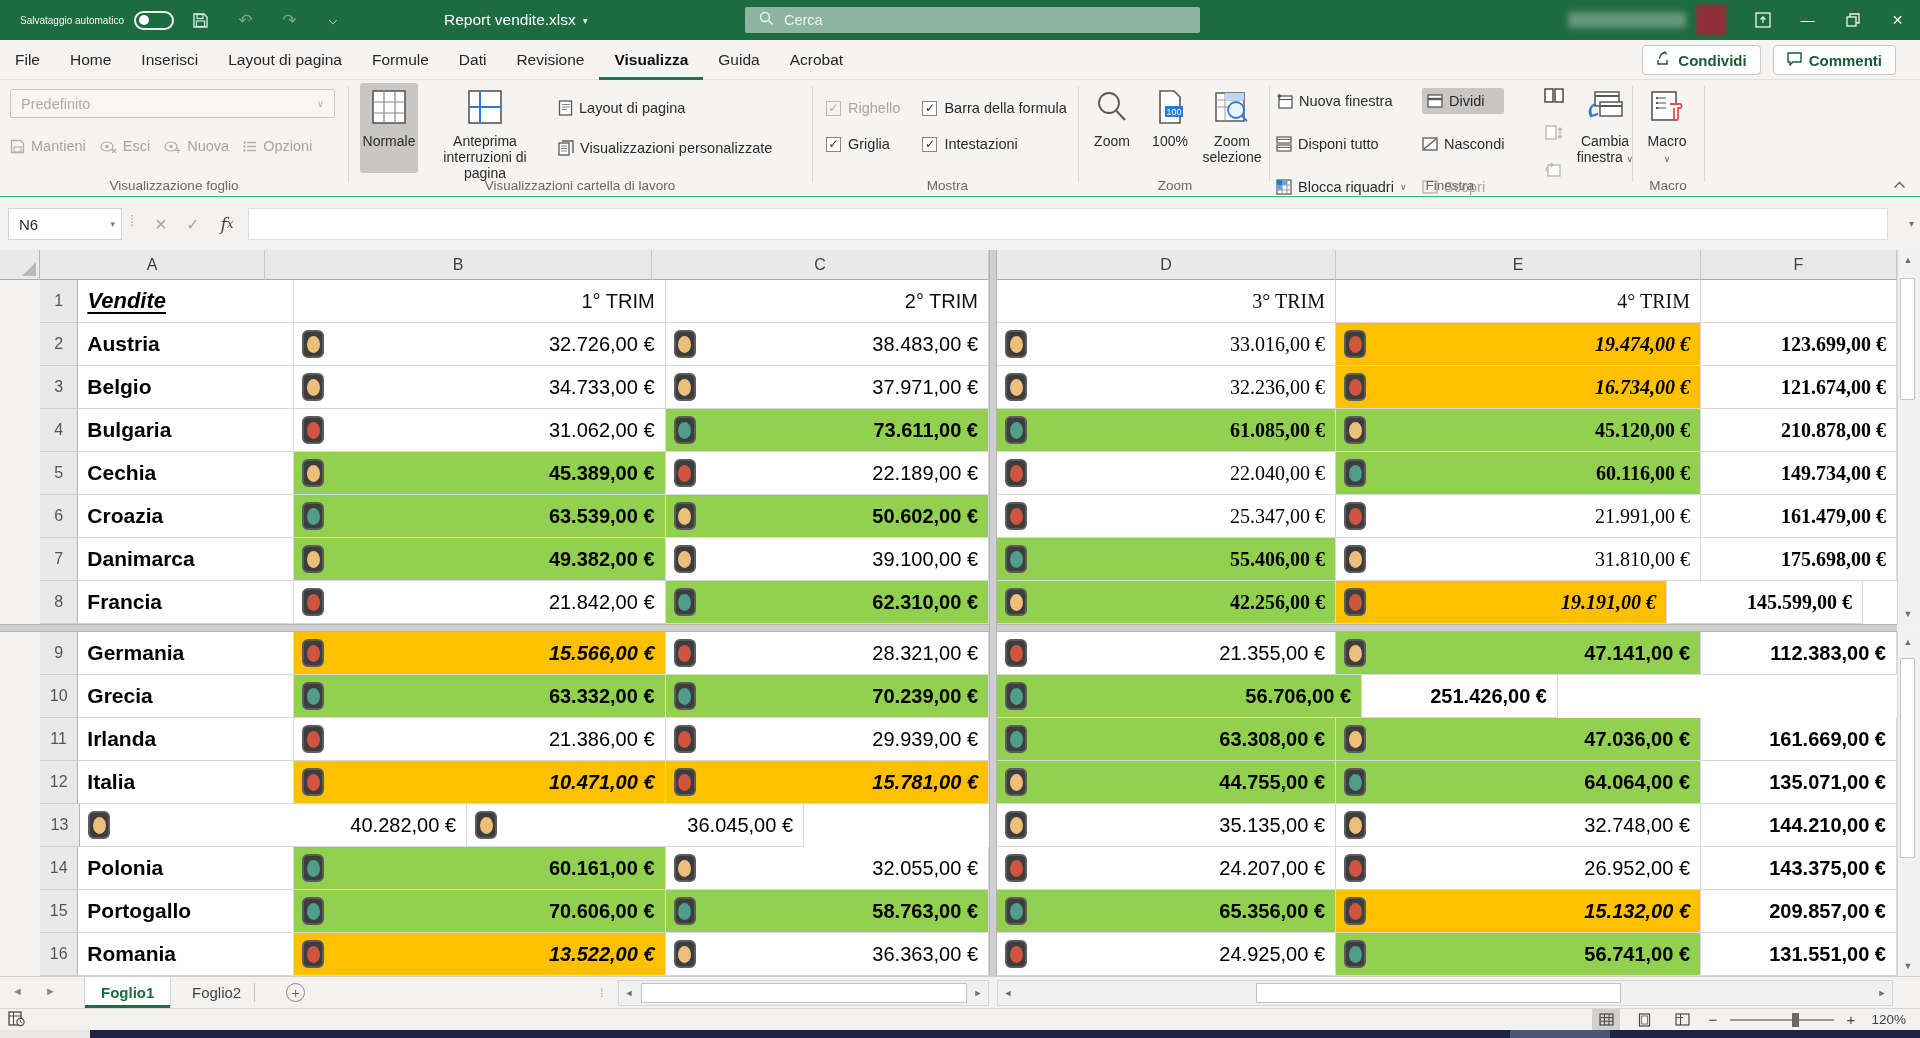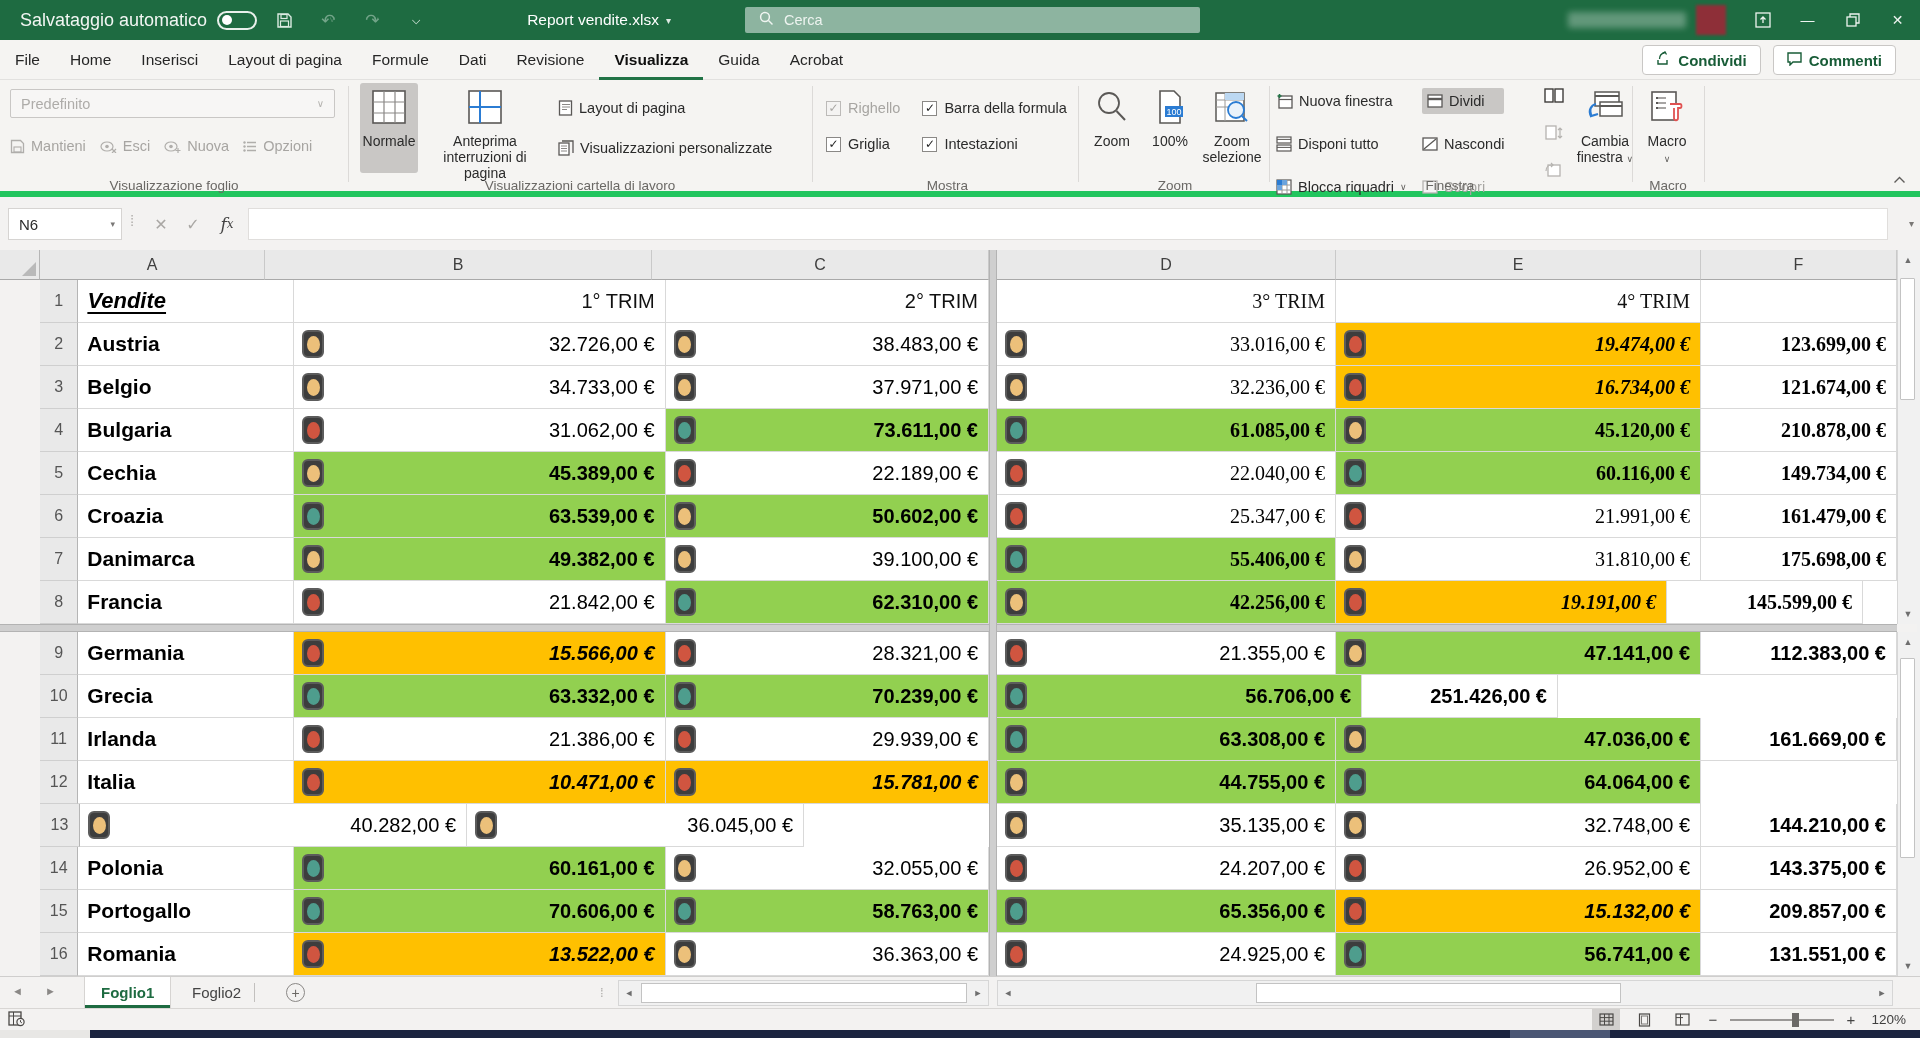--- a/index.html
+++ b/index.html
@@ -2,21 +2,21 @@
 <html style="--titlebar-green: #1E6B41; --accent-green: #217346; --green-fill: #92D050; --orange-fill: #FFC000; --icon-red: #D05540; --icon-yellow: #ECC07A; --icon-green: #4E9D8D;"><head>
 <meta charset="utf-8">
 <style>
   * { box-sizing: border-box; margin: 0; padding: 0; }
   html,body { width:1920px; height:1038px; overflow:hidden; }
   body { font-family:"Liberation Sans","DejaVu Sans",sans-serif; background:#f3f2f1; position:relative; }
 
   
   #titlebar { position:absolute; left:0; top:0; width:1920px; height:40px; background:var(--titlebar-green); color:#fff; display:flex; align-items:center; }
   .tb-left { display:flex; align-items:center; gap:10px; padding-left:20px; }
-  .autosave-label { font-size:18px; color:#f2f6f3; }
+  .autosave-label { font-size:10px; color:#f2f6f3; }
   .toggle { width:40px; height:19px; border:2px solid #e9f0eb; border-radius:10px; position:relative; }
   .toggle .knob { position:absolute; left:3px; top:2.5px; width:10px; height:10px; border-radius:50%; background:#fff; }
   .tb-icon { width:34px; height:28px; display:flex; align-items:center; justify-content:center; color:#dcebe2; font-size:17px; }
   .tb-icon.dim { opacity:.45; }
   .tiny-carets { font-size:9px; color:#cfe0d6; opacity:.7; margin-left:-6px; }
   .filename { font-size:15.5px; color:#ffffff; margin-left:94px; display:flex; align-items:center; gap:7px; }
   .filename .caret { font-size:10px; opacity:.85; }
   #searchbox { position:absolute; left:745px; top:7px; width:455px; height:26px; background:#8db4a0; border-radius:2px; display:flex; align-items:center; padding-left:14px; gap:10px; }
   #searchbox input { background:transparent; border:none; outline:none; color:#f3f7f4; font-size:14.5px; width:360px; font-family:inherit; }
   #searchbox input::placeholder { color:#eef4f0; }
@@ -26,21 +26,21 @@
   .winbtn { width:45px; height:40px; display:flex; align-items:center; justify-content:center; color:#eef4f0; font-size:14px; }
 
   
   #tabrow { position:absolute; left:0; top:40px; width:1920px; height:40px; background:#f5f4f2; display:flex; align-items:center; border-bottom:1px solid #e2e1df; }
   .rtab { font-size:15.5px; color:#262626; padding:0 15px; height:40px; display:flex; align-items:center; cursor:default; }
   .rtab.active { font-weight:700; color:#0f0f0f; box-shadow:inset 0 -3px 0 var(--accent-green); }
   .tabrow-right { position:absolute; right:24px; top:5px; display:flex; gap:12px; }
   .pillbtn { height:30px; border:1px solid #c9c7c5; border-radius:4px; background:#fff; display:flex; align-items:center; gap:7px; padding:0 13px; font-size:15px; font-weight:700; color:#185c37; }
 
   
-  #ribbon { position:absolute; left:0; top:80px; width:1920px; height:117px; background:#f5f4f2; border-bottom:6px solid #22c55e; }
+  #ribbon { position:absolute; left:0; top:80px; width:1920px; height:117px; background:#f5f4f2; border-bottom:1px solid #22c55e; }
   .rgroup { position:absolute; top:0; height:116px; }
   .rsep { position:absolute; top:6px; width:1px; height:96px; background:#dcdad8; }
   .rlabel { position:absolute; bottom:3px; left:0; right:0; text-align:center; font-size:13.5px; color:#6a6865; white-space:nowrap; }
   .bigbtn { display:inline-flex; flex-direction:column; align-items:center; justify-content:flex-start; padding-top:7px; height:90px; border-radius:3px; font-size:14px; color:#2b2b2b; text-align:center; line-height:16px; }
   .bigbtn.sel { background:#c9c7c5; }
   .bigbtn .bicon { margin-bottom:6px; }
   .smallbtn { display:flex; align-items:center; gap:6px; font-size:14.5px; color:#2b2b2b; height:26px; white-space:nowrap; }
   .smallbtn.sel { background:#c9c7c5; border-radius:2px; padding:0 5px; }
   .smallbtn.dis { color:#a7a5a2; }
   .dd-caret { font-size:9px; color:#5f5d5b; }
@@ -899,20 +899,21 @@
           <span class="dot dot-yellow"></span>
         </span>
         <span class="vtext">44.755,00 €</span>
       </div>
       <div class="cell val bg-green" style="width:365px">
         <span class="tl">
           <span class="dot dot-green"></span>
         </span>
         <span class="vtext">64.064,00 €</span>
       </div>
+      <div class="cell total">135.071,00 €</div>
     </div>
     <div class="grow">
       <div class="cell val" style="width:339px">
         <span class="tl">
           <span class="dot dot-yellow"></span>
         </span>
         <span class="vtext">35.135,00 €</span>
       </div>
       <div class="cell val" style="width:365px">
         <span class="tl">

